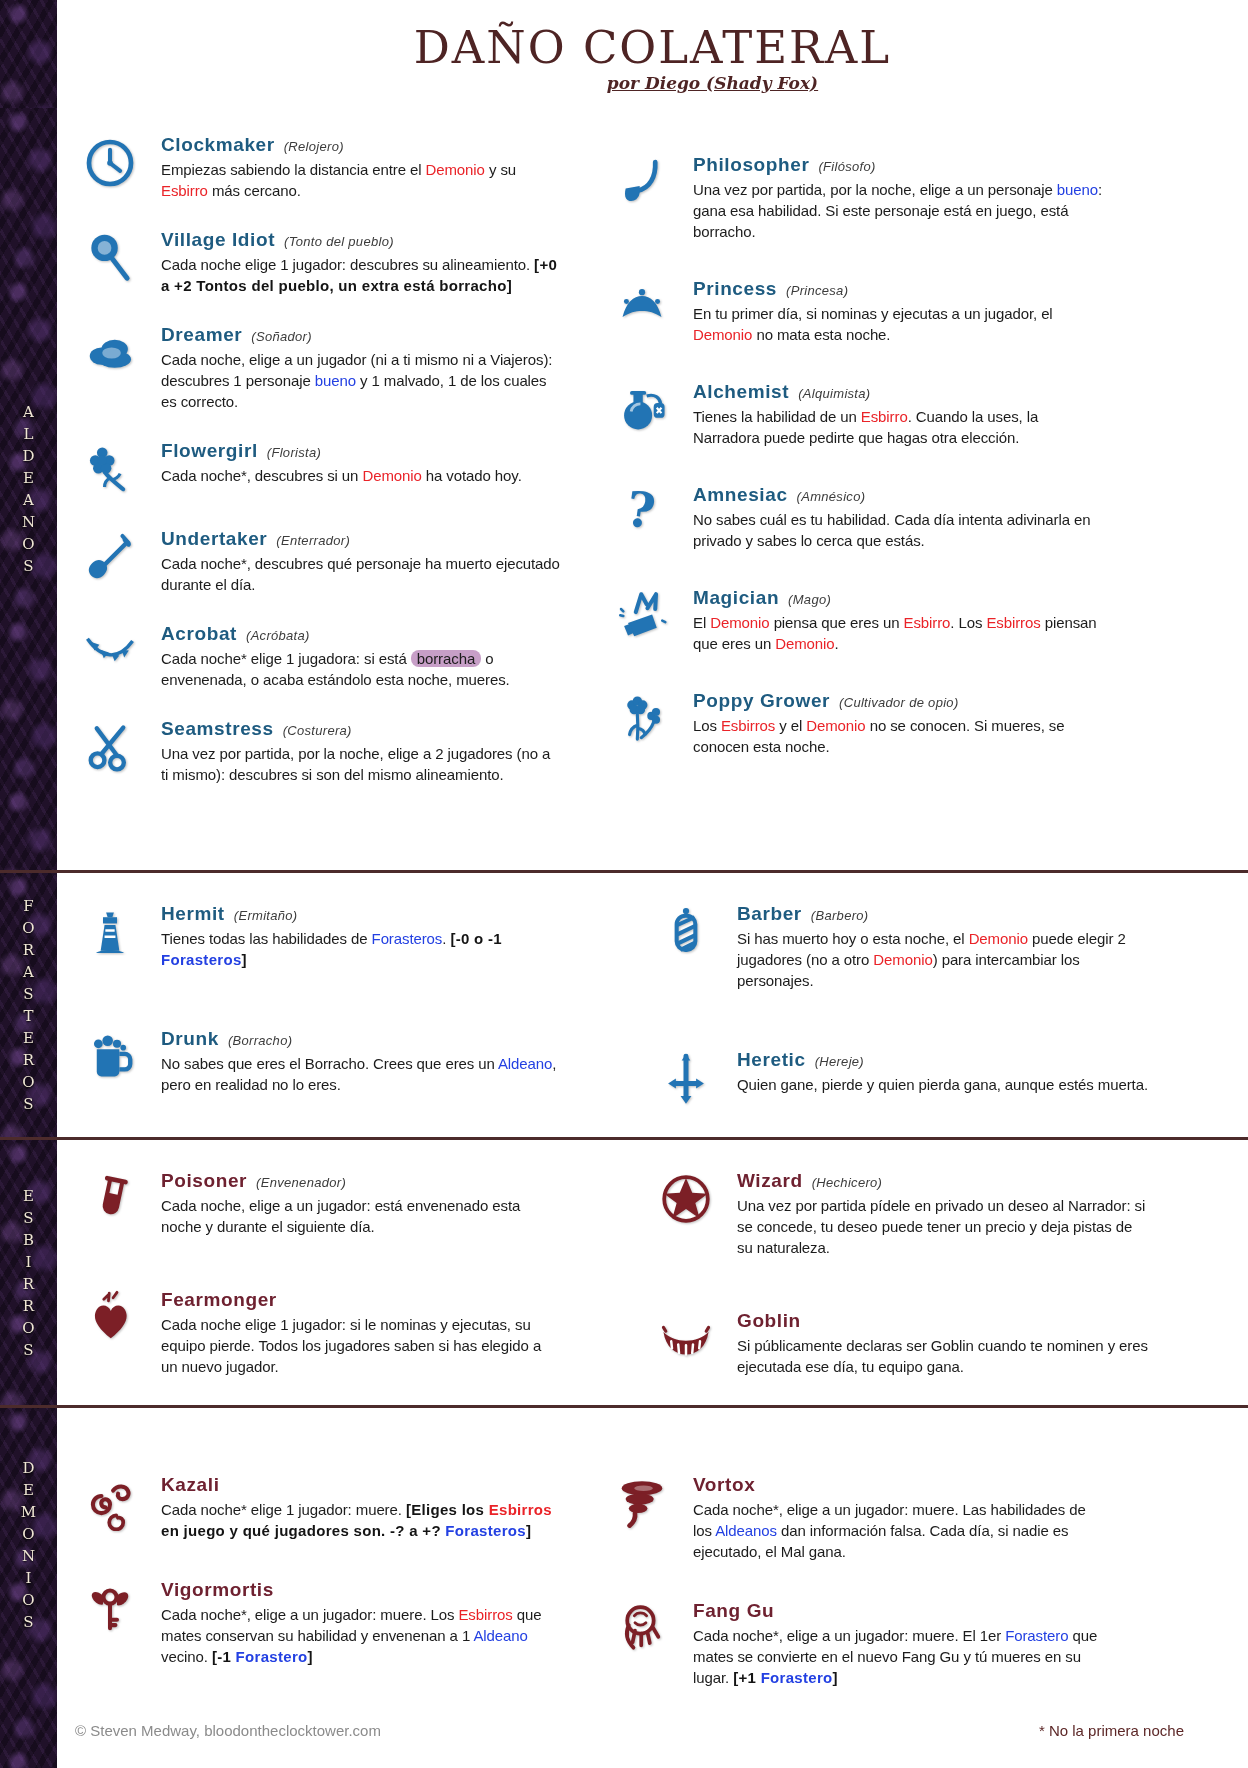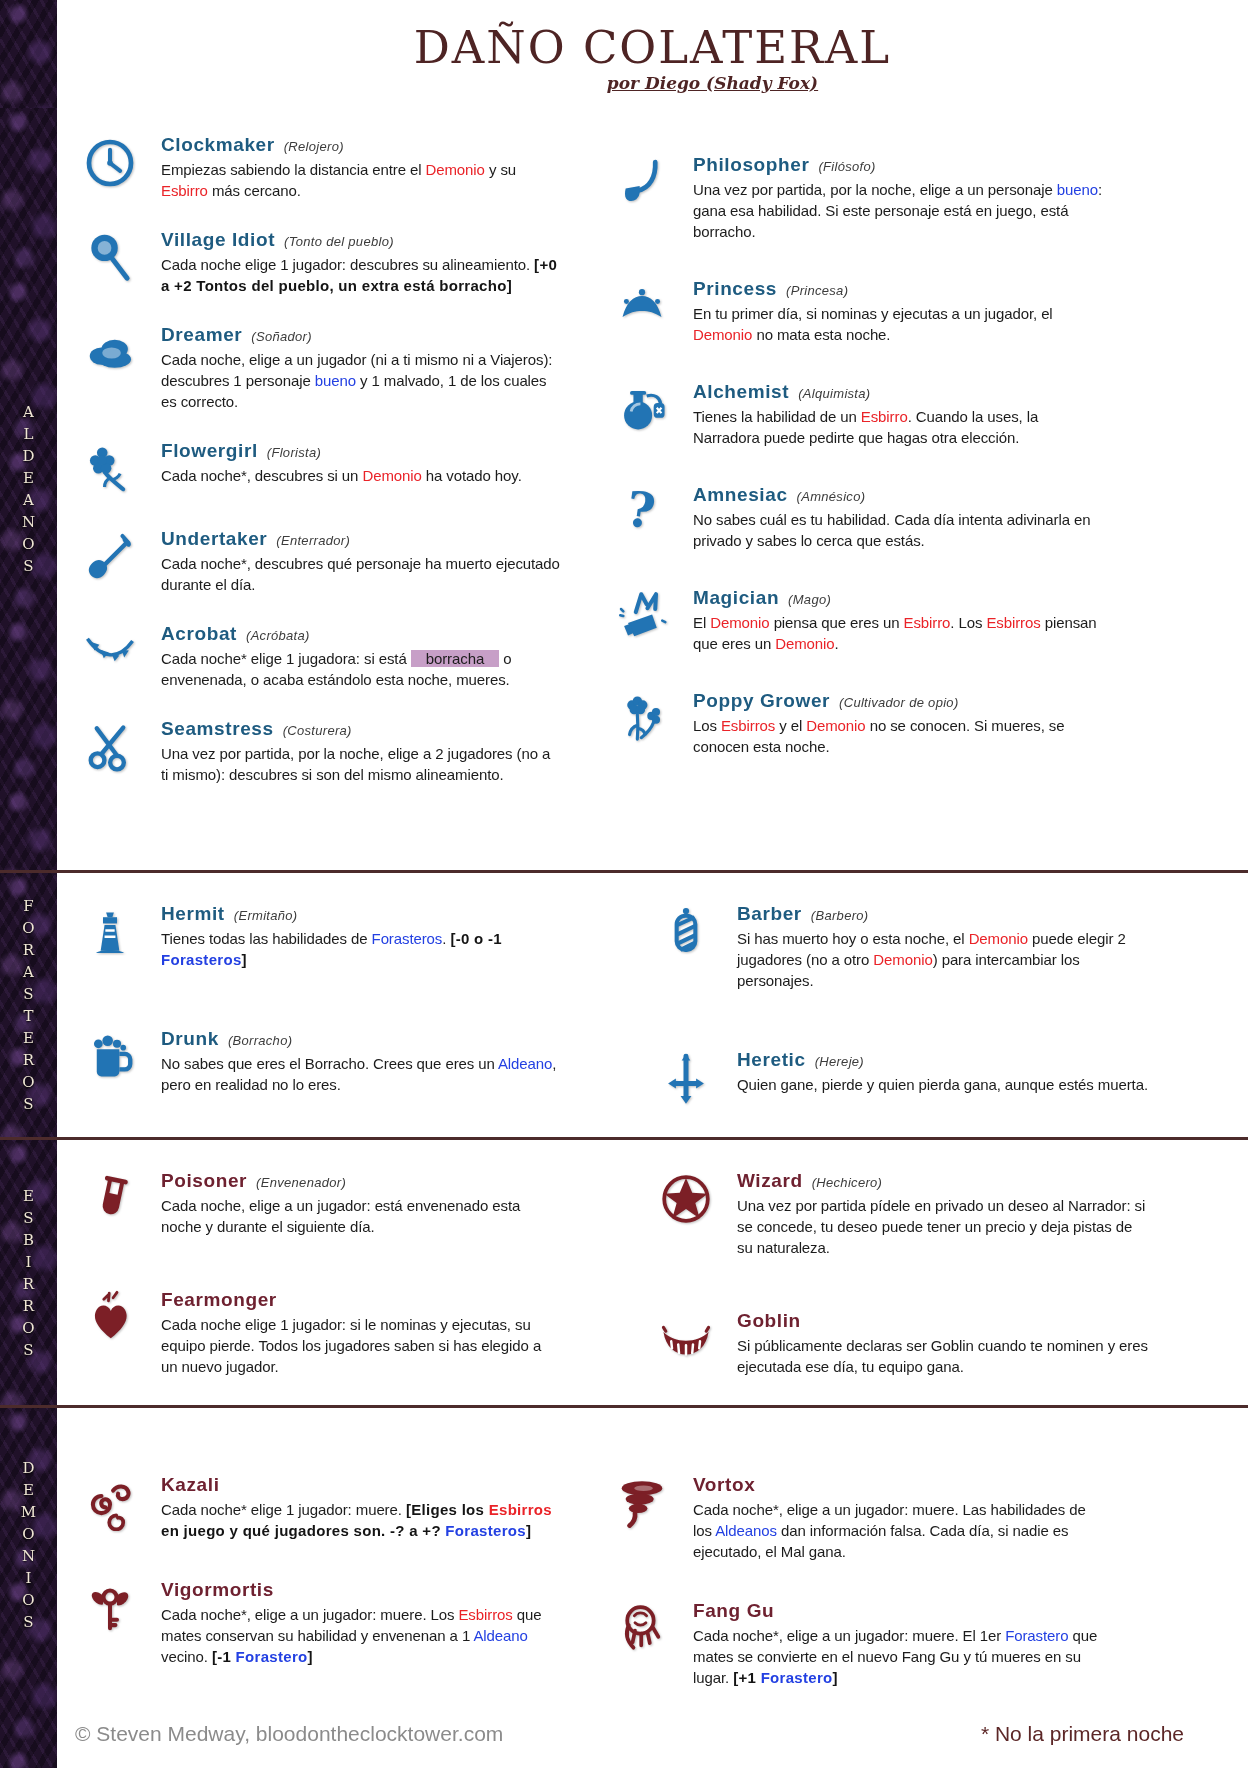--- a/index.html
+++ b/index.html
@@ -57,24 +57,24 @@
   .cname.evil{color:#6e2130;}
   .trans{font-style:italic;font-size:13px;color:#3c3c3c;margin-left:9px;letter-spacing:.3px;}
   .ability{font-size:15px;line-height:21px;color:#1c1c1c;letter-spacing:-0.1px;}
   .col-left .ability{max-width:400px;}
   .col-right .ability{max-width:412px;}
   .s-red{color:#ea2328;}
   .s-blue{color:#2340e2;}
   .s-bold{font-weight:bold;color:#141414;letter-spacing:.3px;}
   .s-boldred{font-weight:bold;color:#ea2328;letter-spacing:.3px;}
   .s-boldblue{font-weight:bold;color:#2340e2;letter-spacing:.3px;}
-  .s-hl{background:#c79fc7;padding:0 15px;}
+  .s-hl{background:#c79fc7;padding:0 6px;border-radius:8px;}
   
   .footer{position:absolute;left:0;top:1722px;width:100%;box-sizing:border-box;
-        display:flex;justify-content:space-between;padding:0 64px 0 75px;font-size:21px;}
+        display:flex;justify-content:space-between;padding:0 64px 0 75px;font-size:15px;}
   .footer-left{color:#8b8b8b;}
   .footer-right{color:#5c2727;}
 </style>
 </head>
 <body>
 
 <div class="page">
 
   <div class="band band-h">
     <div class="side"></div>

